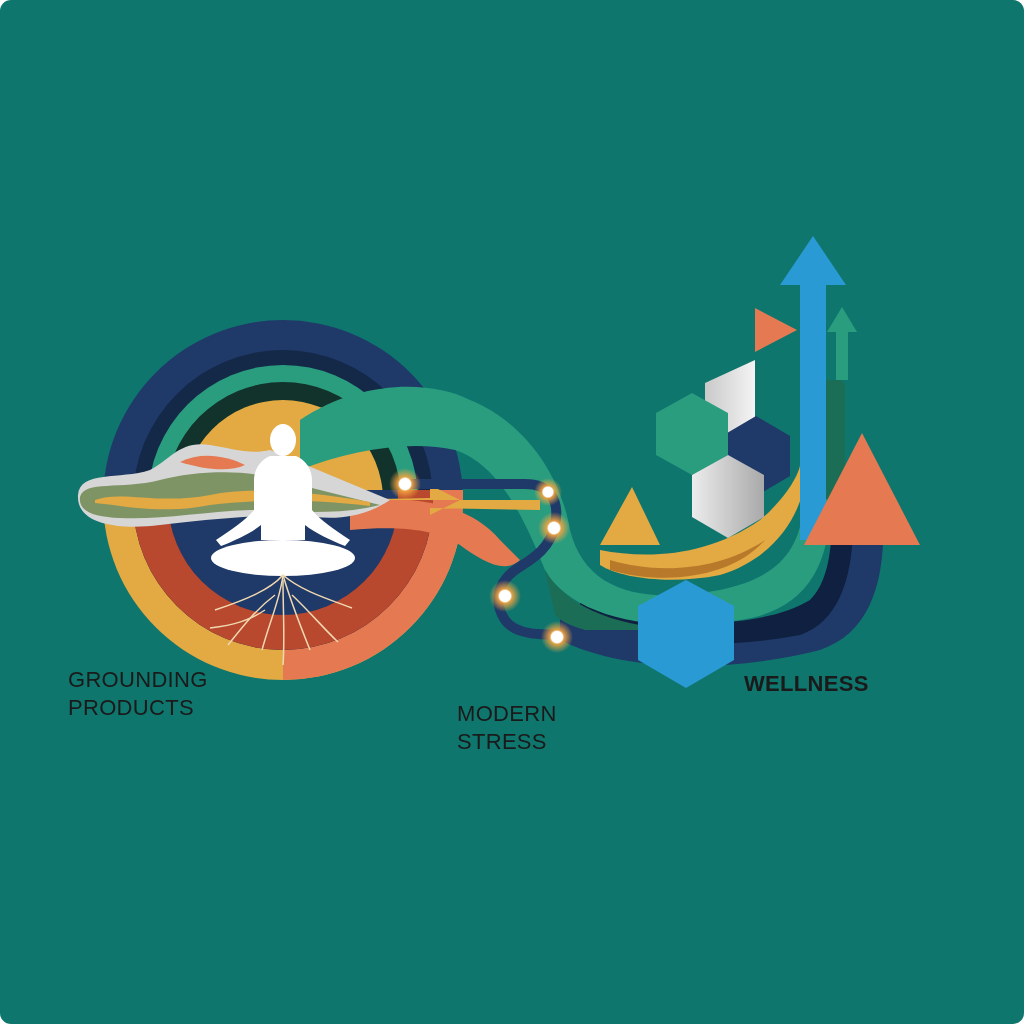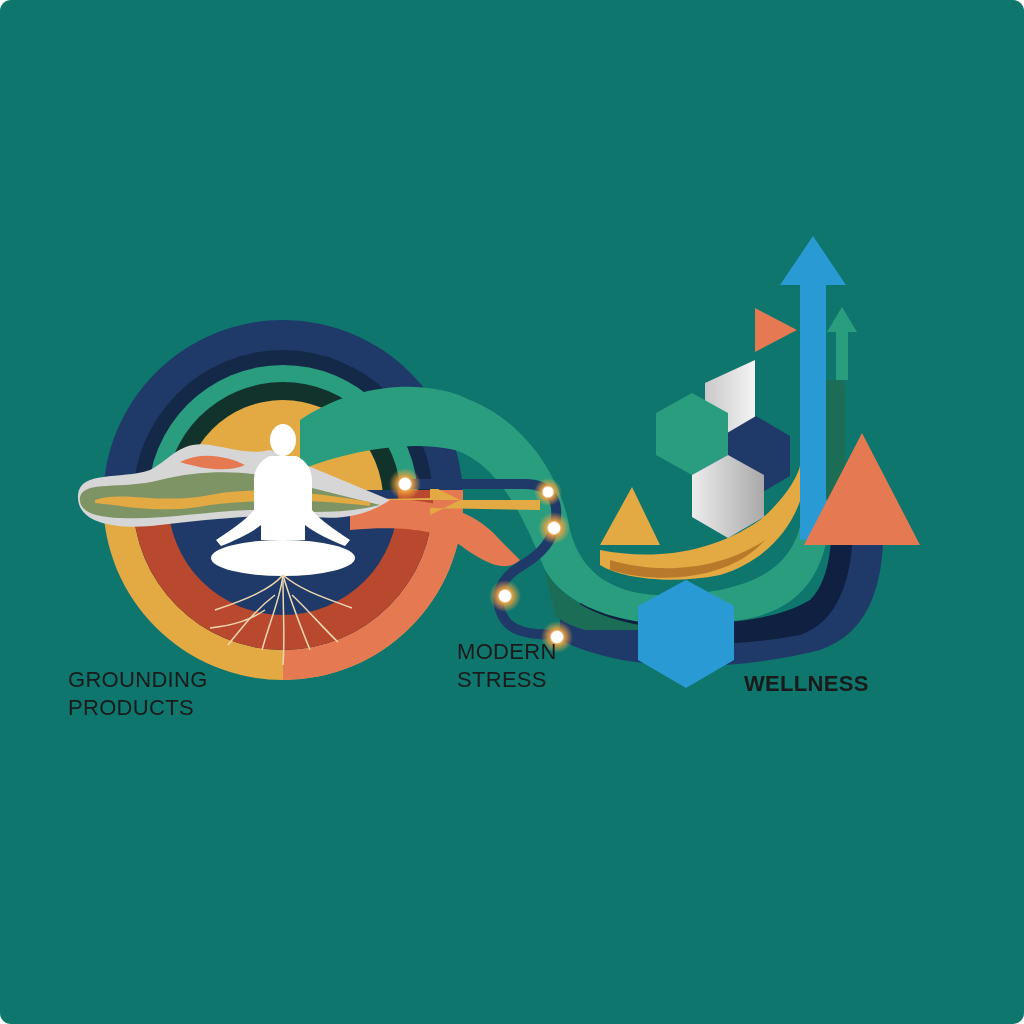--- a/index.html
+++ b/index.html
@@ -1,21 +1,21 @@
 <!DOCTYPE html>
 <html><head>
 <meta charset="utf-8">
 <style>
   html,body{margin:0;padding:0;background:#fdfdfc;}
   .canvas{position:relative;width:1024px;height:1024px;overflow:hidden;background:#0f766e;border-radius:11px;}
   svg.art{position:absolute;left:0;top:0;width:1024px;height:1024px;}
   .label{position:absolute;font-family:"Liberation Sans","DejaVu Sans",sans-serif;font-size:22px;line-height:28px;color:#1a1a1a;letter-spacing:0.3px;text-transform:uppercase;}
   .label span{display:block;}
   #lbl-grounding{left:68px;top:666px;}
-  #lbl-stress{left:457px;top:638px;}
+  #lbl-stress{left:457px;top:700px;}
   #lbl-wellness{left:744px;top:670px;text-align:left;font-weight:bold;}
   #lbl-wellness span:nth-child(2){margin-left:-10px;}
 </style>
 </head>
 <body>
 
 <div class="canvas">
 <svg class="art" viewBox="0 0 1024 1024">
   <defs>
     <radialGradient id="glow" cx="50%" cy="50%" r="50%">

